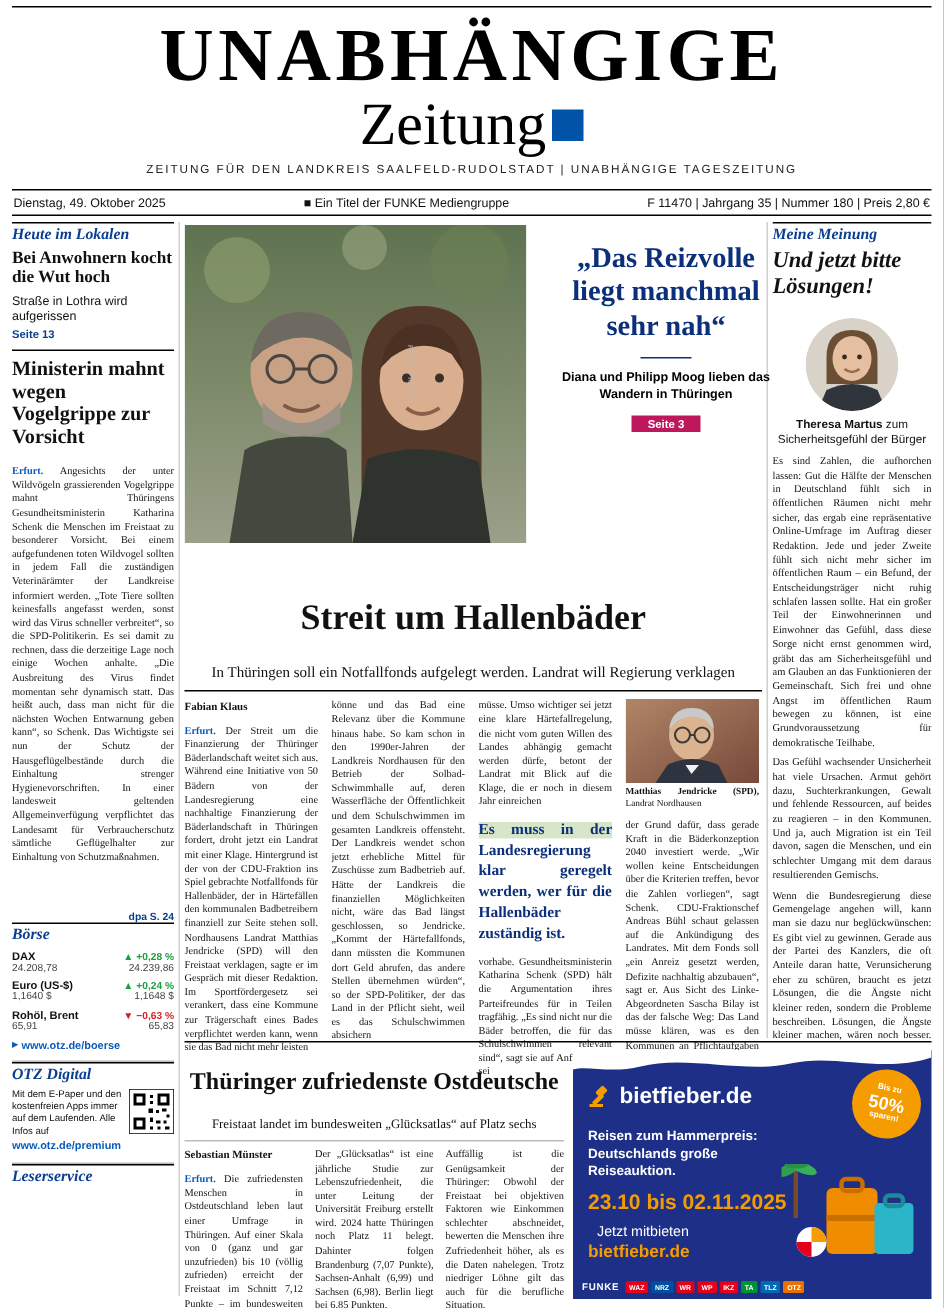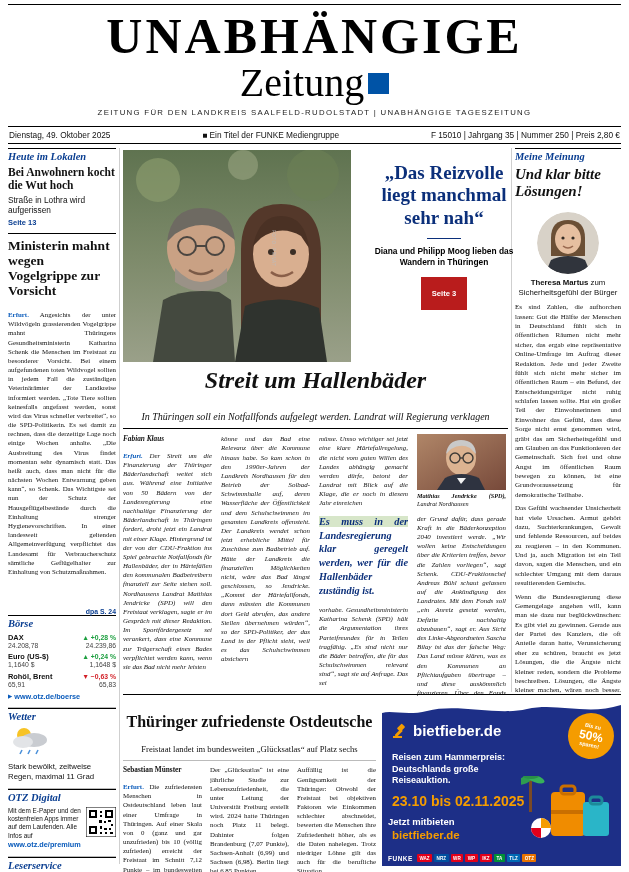--- a/index.html
+++ b/index.html
@@ -47,24 +47,24 @@
   .digital-flex{display:flex;gap:5px;margin-top:4px;}
   .digital-text{font-size:6.4px;line-height:1.3;text-align:left;flex:1;}
 
   
   .feature-photo{position:absolute;left:123px;top:150px;width:228px;height:212px;overflow:hidden;}
   .photo-credit{position:absolute;right:353px;top:230px;writing-mode:vertical-rl;font-size:4.5px;color:#bbb;letter-spacing:.5px;}
   .quote-block{position:absolute;left:370px;top:162px;width:148px;text-align:center;}
   .big-quote{font-family:"Liberation Serif","DejaVu Serif",serif;font-weight:bold;font-size:19px;line-height:1.18;color:#0b2f7a;}
   .quote-rule{width:34px;border-top:1.5px solid #0b2f7a;margin:9px auto 7px;}
   .quote-caption{font-size:8.4px;font-weight:bold;line-height:1.3;color:#000;}
-  .badge{display:inline-block;background:#b91c1c;color:#fff;font-size:7.6px;font-weight:bold;padding:12px 11px;margin-top:9px;}
-
-  
-  .article{position:absolute;left:123px;top:352px;width:385px;font-style:italic;}
+  .badge{display:inline-block;background:#be185d;color:#fff;font-size:7.6px;font-weight:bold;padding:1px 11px;margin-top:9px;}
+
+  
+  .article{position:absolute;left:123px;top:384px;width:385px;}
   .art-headline{font-family:"Liberation Serif","DejaVu Serif",serif;font-weight:bold;font-size:24px;text-align:center;line-height:1.05;}
   .art-subhead{font-family:"Liberation Serif","DejaVu Serif",serif;font-size:10px;text-align:center;margin-top:18px;}
   .art-cols{display:flex;gap:9px;border-top:1px solid #000;margin-top:6px;padding-top:5px;}
   .art-col{width:89px;height:262px;overflow:hidden;}
   .byline{font-size:7.3px;font-weight:bold;margin-bottom:7px;}
   .pq{font-family:"Liberation Serif","DejaVu Serif",serif;font-weight:bold;font-size:10.3px;line-height:1.35;color:#0b2f7a;margin:7px 0;}
   .pq-hl{background:#d7e6c9;}
   .headshot{width:89px;height:56px;display:block;}
   .headshot-cap{font-size:6.2px;line-height:1.25;margin:2px 0 6px;}
   .headshot-cap b{font-size:6.2px;}
@@ -91,21 +91,21 @@
   .ad-wave{position:absolute;top:0;left:0;}
   .ad-badge{position:absolute;right:7px;top:13px;width:46px;height:46px;border-radius:50%;background:#f59c00;
             color:#fff;display:flex;flex-direction:column;justify-content:center;align-items:center;
             transform:rotate(12deg);line-height:1;}
   .ad-badge .b1,.ad-badge .b3{font-size:5.5px;font-weight:bold;}
   .ad-badge .b2{font-size:12px;font-weight:bold;margin:1px 0;}
   .ad-brand{position:absolute;left:10px;top:22px;display:flex;align-items:center;gap:5px;color:#fff;
             font-weight:bold;font-size:15px;}
   .ad-text{position:absolute;left:10px;top:52px;width:135px;color:#fff;font-size:9px;font-weight:bold;line-height:1.3;}
   .ad-dates{color:#f59c00;font-size:14px;font-weight:bold;margin-top:5px;}
-  .ad-cta{position:absolute;left:6px;top:116px;color:#fff;font-weight:bold;font-size:9.5px;}
+  .ad-cta{position:absolute;left:16px;top:116px;color:#fff;font-weight:normal;font-size:9.5px;}
   .ad-url{position:absolute;left:10px;top:129px;color:#f59c00;font-weight:bold;font-size:11.5px;}
   .ad-illu{position:absolute;right:4px;bottom:24px;}
   .ad-logos{position:absolute;left:6px;right:6px;bottom:4px;display:flex;align-items:center;gap:2px;}
   .funke-mark{color:#fff;font-size:6.5px;font-weight:bold;letter-spacing:.5px;margin-right:2px;}
   .chip{color:#fff;font-size:4.6px;font-weight:bold;padding:1.5px 2.5px;border-radius:1px;white-space:nowrap;}
   .c0{background:#e2001a;} .c1{background:#004f9f;} .c2{background:#e2001a;} .c3{background:#e2001a;}
   .c4{background:#e2001a;} .c5{background:#009036;} .c6{background:#0069b4;} .c7{background:#e87200;}
 </style>
 </head>
 <body>
@@ -117,21 +117,21 @@
     <div class="mast-row">
       <div class="mast-zeitung serif">Zeitung</div>
       <div class="mast-logo"></div>
     </div>
     <div class="tagline">ZEITUNG FÜR DEN LANDKREIS SAALFELD-RUDOLSTADT | UNABHÄNGIGE TAGESZEITUNG</div>
   </header>
 
   <div class="dateline">
     <span>Dienstag, 49. Oktober 2025</span>
     <span class="mid"><b>■</b> <span>Ein Titel der FUNKE Mediengruppe</span></span>
-    <span>F 15010 | Jahrgang 35 | Nummer 250 | Preis 2,80 €</span>
+    <span>F 11470 | Jahrgang 35 | Nummer 180 | Preis 2,80 €</span>
   </div>
 
   <div class="vsep" style="left:119px;top:148px;height:716px;"></div>
   <div class="vsep" style="left:511px;top:148px;height:544px;"></div>
 
   <aside class="rail">
 
     <div>
       <div class="rail-title">Heute im Lokalen</div>
       <div class="teaser-headline">Bei Anwohnern kocht die Wut hoch</div>
@@ -182,33 +182,20 @@
         <div class="boerse-vals">
           <span>65,91</span>
           <span>65,83</span>
         </div>
       </div>
 
       <div class="rail-link"><span class="arr">▶</span> <span>www.otz.de/boerse</span></div>
       <div class="rail-divider" style="border-top-color:#bbb;"></div>
     </section>
 
-    <section>
-      <div class="rail-title">Wetter</div>
-      <svg width="46" height="30" viewBox="0 0 46 30" style="margin-top:3px;">
-        <circle cx="16" cy="10" r="7" fill="#f7c325"></circle>
-        <ellipse cx="26" cy="15" rx="13" ry="7" fill="#c9ccd1"></ellipse>
-        <ellipse cx="15" cy="17" rx="10" ry="6" fill="#e2e4e7"></ellipse>
-        <line x1="14" y1="25" x2="12" y2="29" stroke="#4a90d9" stroke-width="1.6"></line>
-        <line x1="22" y1="25" x2="20" y2="29" stroke="#4a90d9" stroke-width="1.6"></line>
-        <line x1="30" y1="25" x2="28" y2="29" stroke="#4a90d9" stroke-width="1.6"></line>
-      </svg>
-      <div class="wetter-text">Stark bewölkt, zeitweise Regen, maximal 11 Grad</div>
-      <div class="rail-divider" style="border-top-color:#bbb;"></div>
-    </section>
 
     <section>
       <div class="rail-title">OTZ Digital</div>
       <div class="digital-flex">
         <div class="digital-text">
           <span>Mit dem E-Paper und den kostenfreien Apps immer auf dem Laufenden. Alle Infos auf</span>
           <span class="rail-link" style="display:inline;margin:0;">www.otz.de/premium</span>
         </div>
         <svg width="30" height="30" viewBox="0 0 30 30">
           <rect width="30" height="30" fill="#fff" stroke="#000" stroke-width="1"></rect>
@@ -323,21 +310,21 @@
           <b>Matthias Jendricke (SPD),</b>
           <span>Landrat Nordhausen</span>
         </div>
         <span>der Grund dafür, dass gerade Kraft in die Bäderkonzeption 2040 investiert werde. „Wir wollen keine Entscheidungen über die Kriterien treffen, bevor die Zahlen vorliegen“, sagt Schenk. CDU-Fraktionschef Andreas Bühl schaut gelassen auf die Ankündigung des Landrates. Mit dem Fonds soll „ein Anreiz gesetzt werden, Defizite nachhaltig abzubauen“, sagt er. Aus Sicht des Linke-Abgeordneten Sascha Bilay ist das der falsche Weg: Das Land müsse klären, was es den Kommunen an Pflichtaufgaben übertrage – und diese auskömmlich finanzieren. Über den Fonds wird in den Haushaltsverhandlungen diskutiert.</span>
       </div>
     </div>
   </article>
 
   <aside class="opinion">
     <div class="rail-title">Meine Meinung</div>
-    <h2 class="op-headline">Und klar bitte Lösungen!</h2>
+    <h2 class="op-headline">Und jetzt bitte Lösungen!</h2>
     <svg class="op-photo" width="62" height="62" viewBox="0 0 62 62">
       <defs>
           <clipPath id="cp1">
             <circle cx="31" cy="31" r="31"></circle>
           </clipPath>
         </defs>
       <g clip-path="url(#cp1)">
         <rect width="62" height="62" fill="#d8d2c8"></rect>
         <path d="M14 26 Q14 8 31 8 Q48 8 48 26 L48 44 L14 44 Z" fill="#6b4f35"></path>
         <ellipse cx="31" cy="27" rx="13" ry="15" fill="#e6bfa0"></ellipse>

